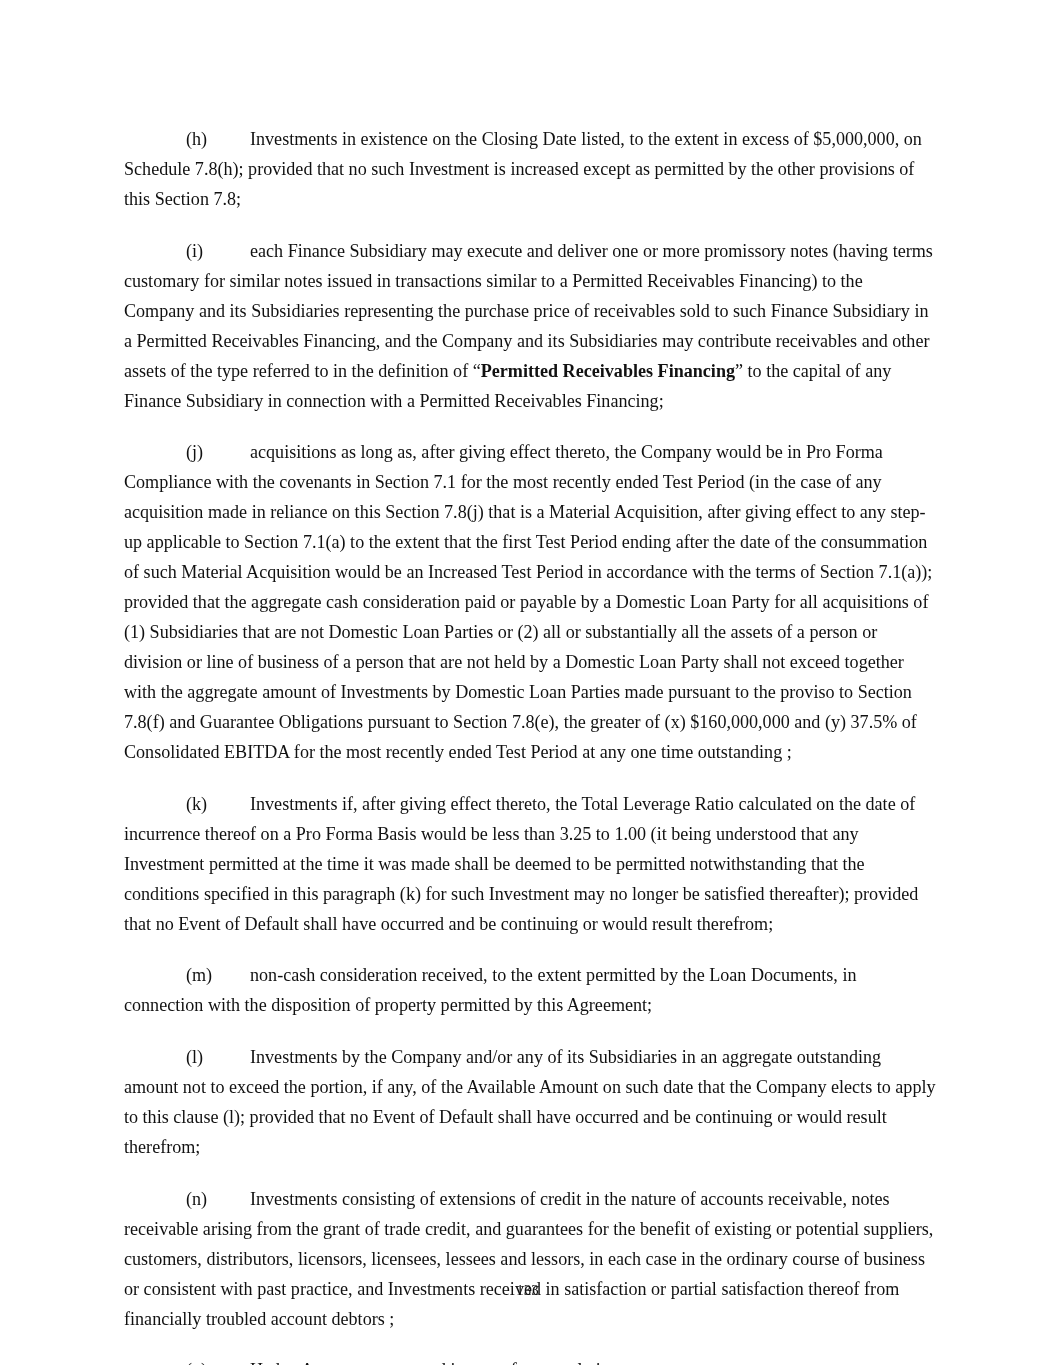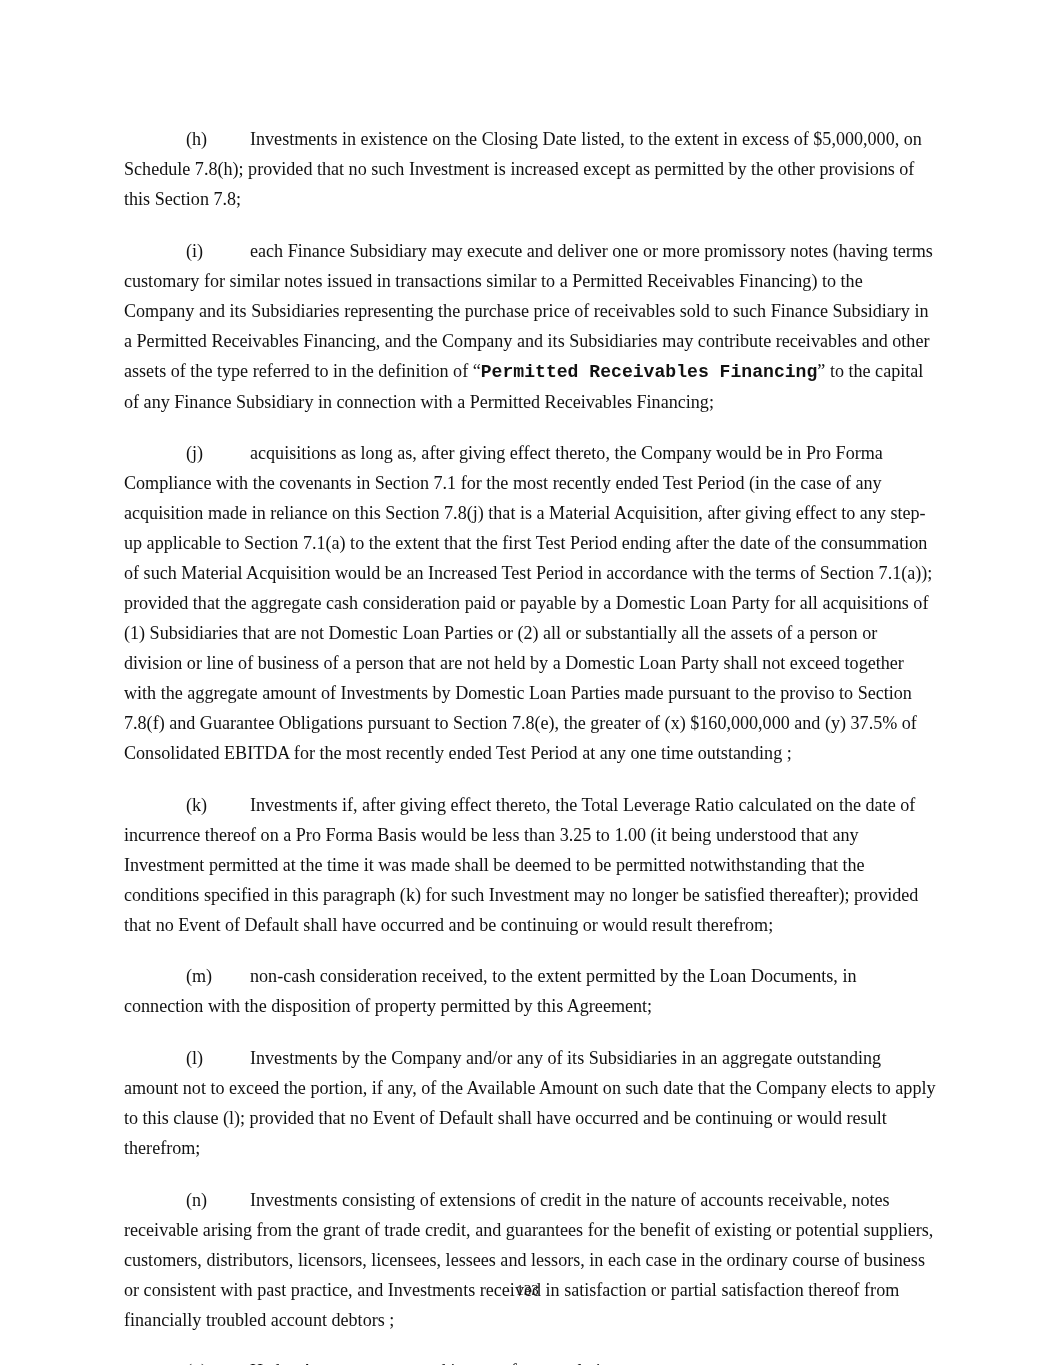--- a/index.html
+++ b/index.html
@@ -5,21 +5,21 @@
   html, body { margin: 0; padding: 0; background: #ffffff; }
   body { width: 1055px; height: 1365px; position: relative; overflow: hidden; }
   .page {
     position: absolute; left: 124px; top: 124px; width: 812px;
     font-family: "Liberation Serif", serif; font-size: 18.1px; line-height: 30px;
     color: #111111;
   }
   .para { margin: 0 0 21.6px 0; }
   .marker { display: inline-block; width: 64px; margin-left: 62px; }
   .para.single { margin-bottom: 21.6px; }
-  b { font-weight: bold; font-family: Liberation Mono, monospace; }
+  b { font-weight: bold; }
   .page-number {
     position: absolute; left: 0; width: 1055px; top: 1282px; text-align: center;
     font-family: "Liberation Serif", serif; font-size: 15px; color: #111111;
   }
 </style>
 </head>
 <body>
 
 <div class="page">
 

